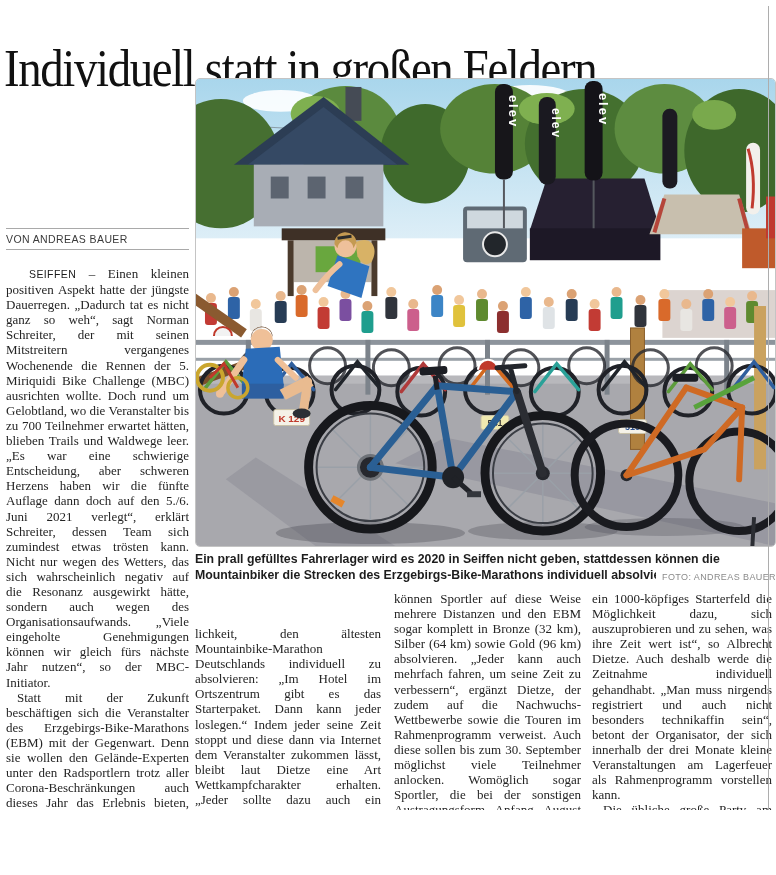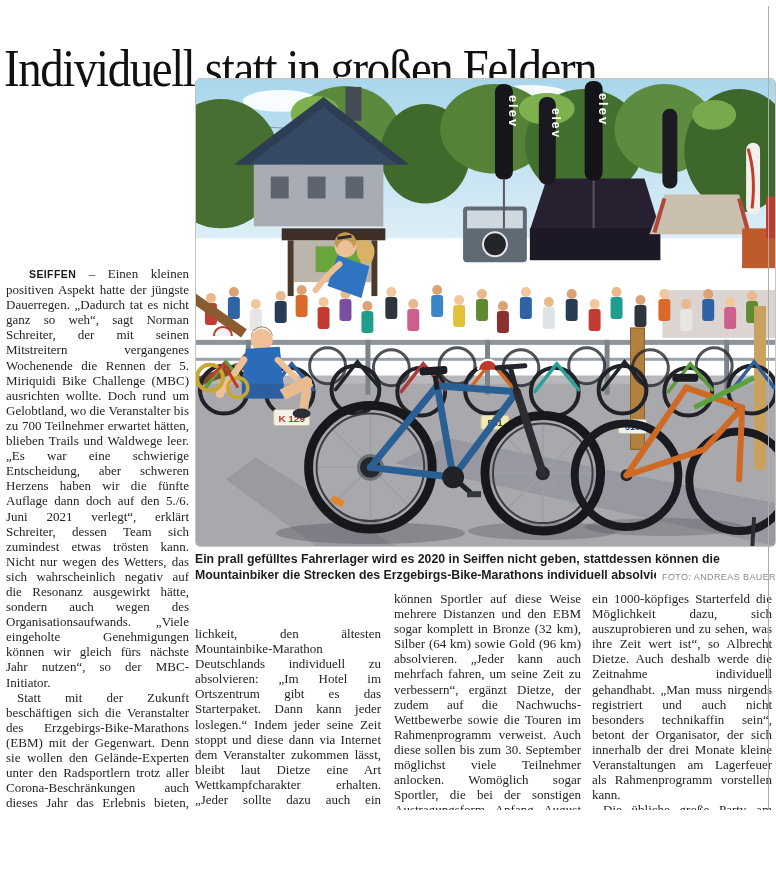--- a/index.html
+++ b/index.html
@@ -15,21 +15,21 @@
         color:#1c1c1c;}
   #byline{position:absolute;left:6px;top:228px;width:183px;
         border-top:1px solid #a9a9a9;border-bottom:1px solid #a9a9a9;
         font-family:"Liberation Sans","DejaVu Sans",sans-serif;font-size:10.5px;
         letter-spacing:.4px;color:#3a3a3a;padding:4px 0 4px 0;}
   .bodytext{font-size:13px;line-height:15.1px;text-align:justify;color:#242424;
         hyphens:auto;-webkit-hyphens:auto;word-break:normal;}
   .bodytext p{margin:0;}
   .bodytext p.indent{text-indent:11px;}
   #col1{position:absolute;left:6px;top:266px;width:183px;height:600px;overflow:hidden;}
-  .leadin{font-family:"Liberation Sans","DejaVu Sans",sans-serif;font-weight:700;
+  .leadin{font-family:"Liberation Sans","DejaVu Sans",sans-serif;font-weight:400;
         font-size:10.5px;letter-spacing:.4px;color:#1b1b1b;padding-left:23px;}
   
   #photo{position:absolute;left:195px;top:78px;width:581px;height:469px;
         border:1px solid #c4c4c4;border-radius:5px;overflow:hidden;box-sizing:border-box;}
   #photo svg{display:block;width:100%;height:100%;}
   
   #caption{position:absolute;left:195px;top:551px;width:581px;height:36px;
         font-family:"Liberation Sans","DejaVu Sans",sans-serif;font-weight:700;
         font-size:12.3px;line-height:16px;color:#1d1d1d;}
   #credit{position:absolute;right:0;bottom:2px;font-weight:400;font-size:9px;
@@ -42,20 +42,21 @@
   #pagerule{position:absolute;left:768px;top:6px;width:1px;height:856px;background:#adadad;}
 </style>
 </head>
 <body>
 
 <div id="page">
 
   <h1 id="headline">Individuell statt in großen Feldern</h1>
 
 
+  <div id="byline">VON ANDREAS BAUER</div>
 
   <div id="col1" class="bodytext">
     <p><span class="leadin">SEIFFEN</span><span> – Einen kleinen positiven Aspekt hatte der jüngste Dauerregen. „Dadurch tat es nicht ganz so weh“, sagt Norman Schreiter, der mit seinen Mitstreitern vergangenes Wochenende die Rennen der 5. Miriquidi Bike Challenge (MBC) ausrichten wollte. Doch rund um Gelobtland, wo die Veranstalter bis zu 700 Teilnehmer erwartet hätten, blieben Trails und Waldwege leer. „Es war eine schwierige Entscheidung, aber schweren Herzens haben wir die fünfte Auflage dann doch auf den 5./6. Juni 2021 verlegt“, erklärt Schreiter, dessen Team sich zumindest etwas trösten kann. Nicht nur wegen des Wetters, das sich wahrscheinlich negativ auf die Resonanz ausgewirkt hätte, sondern auch wegen des Organisationsaufwands. „Viele eingeholte Genehmigungen können wir gleich fürs nächste Jahr nutzen“, so der MBC-Initiator.</span></p>
     <p class="indent">Statt mit der Zukunft beschäftigen sich die Veranstalter des Erzgebirgs-Bike-Marathons (EBM) mit der Gegenwart. Denn sie wollen den Gelände-Experten unter den Radsportlern trotz aller Corona-Beschränkungen auch dieses Jahr das Erlebnis bieten, über die Strecke rund um Seiffen zu jagen. Anders als bei der Miriquidi Bike Challenge, deren Route zum Teil Sondergenehmigungen erfordert, ist die EBM-Runde ganzjährig befahrbar. „Sie ist auch auf Online-Plattformen zu finden“, so Cheforganisator Albrecht Dietze, der den touristischen Aspekt nun mit dem sportlichen kombiniert. Denn ab dem 1. Juli haben Interessenten drei Monate lang die Mög-</p>
   </div>
 
   <div id="photo">
     <svg viewBox="0 0 581 469" preserveAspectRatio="none">
       <defs>
         <linearGradient id="skyg" x1="0" y1="0" x2="0" y2="1">

